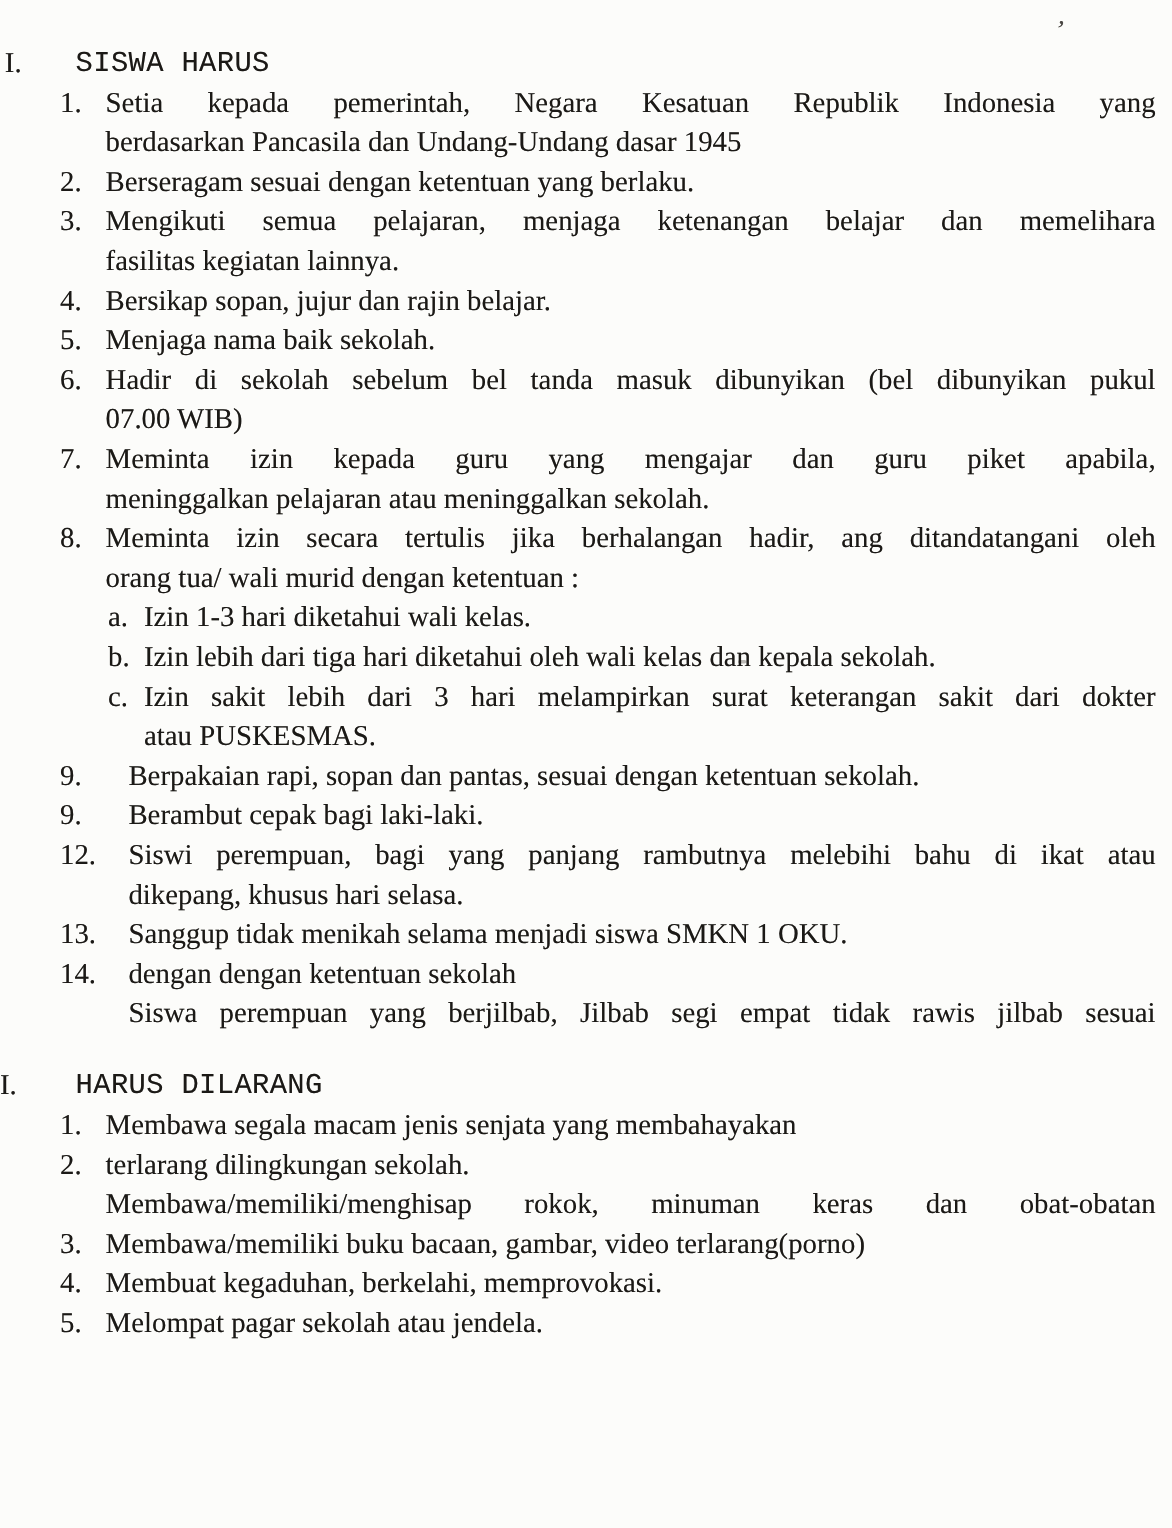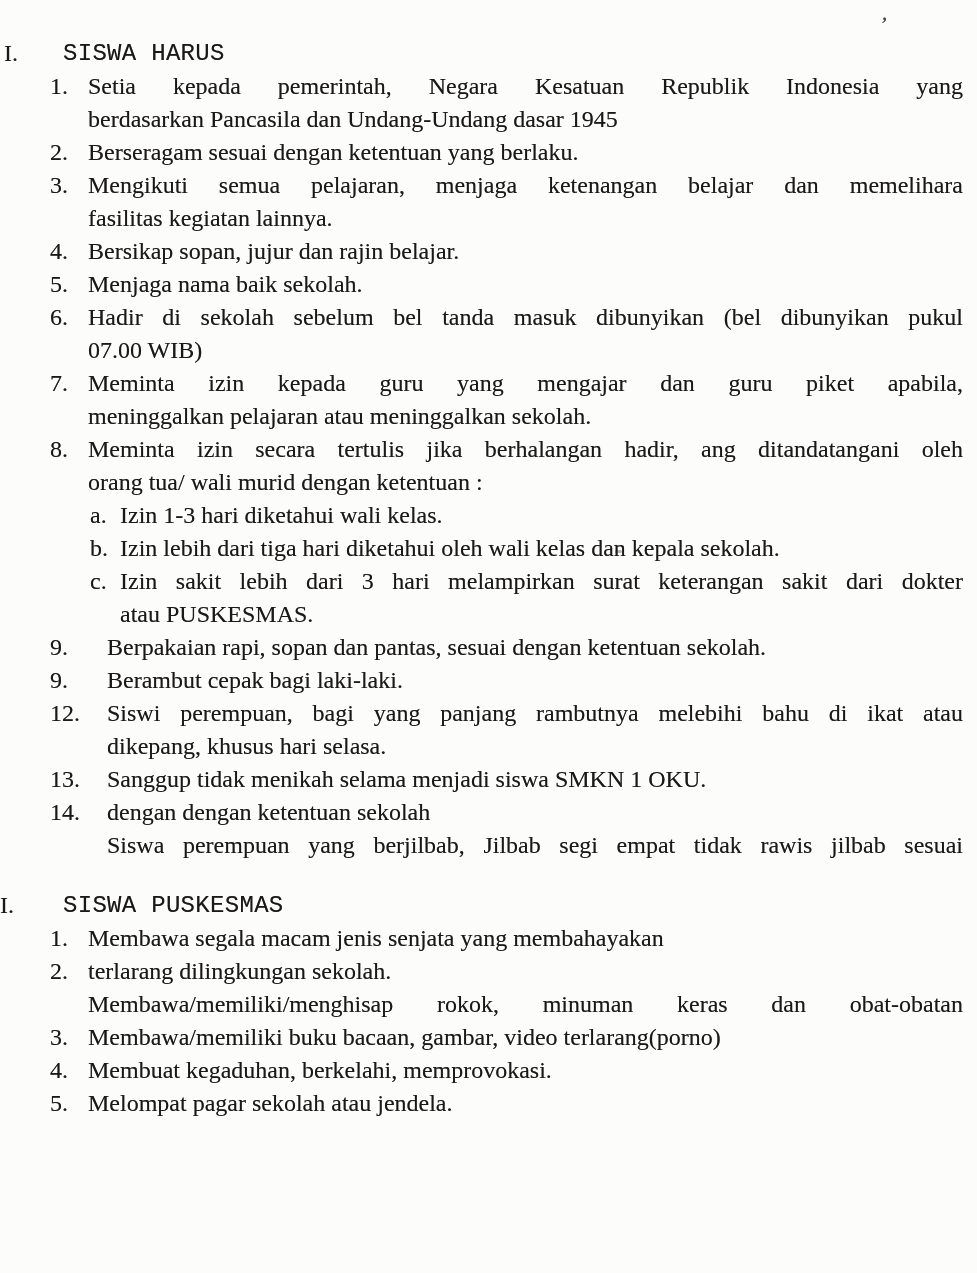--- a/index.html
+++ b/index.html
@@ -182,21 +182,21 @@
             <span class="item-number">14.</span>
             <div class="item-body">
               <div class="line">dengan dengan ketentuan sekolah</div>
               <div class="line jl">Siswa perempuan yang berjilbab, Jilbab segi empat tidak rawis jilbab sesuai</div>
             </div>
           </div>
         </div>
       </section>
       <section class="section section-1">
         <span class="section-numeral">II.</span>
-        <span class="section-heading">SISWA PUSKESMAS</span>
+        <span class="section-heading">HARUS DILARANG</span>
         <div class="items">
           <div class="item">
             <span class="item-number">1.</span>
             <div class="item-body">
               <div class="line">Membawa segala macam jenis senjata yang membahayakan</div>
             </div>
           </div>
           <div class="item">
             <span class="item-number">2.</span>
             <div class="item-body">

